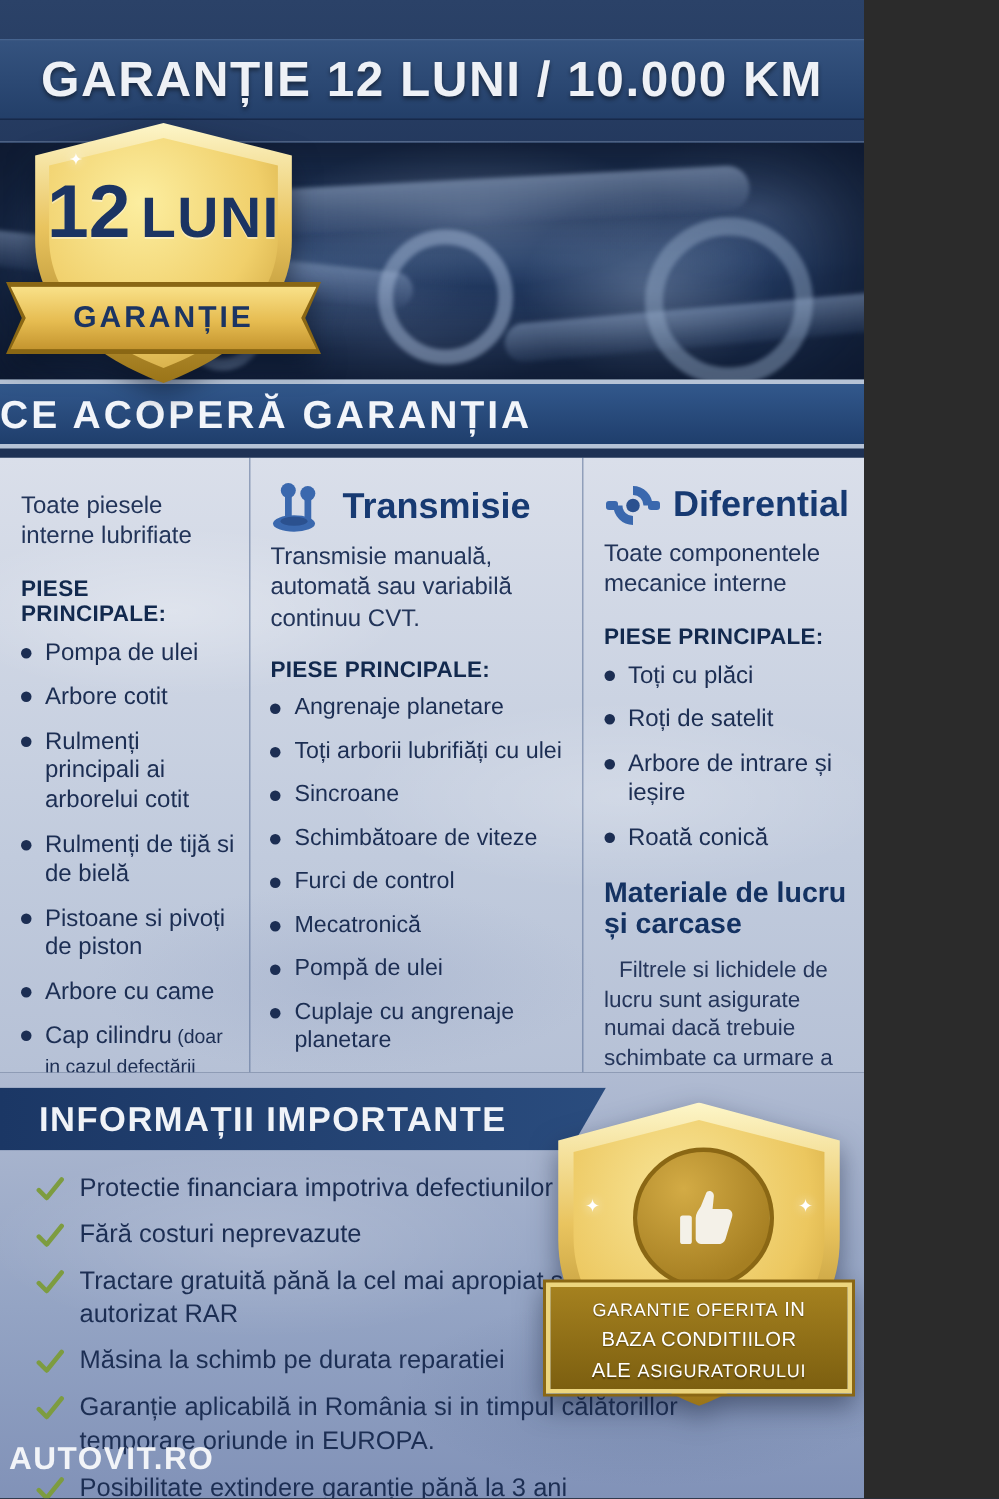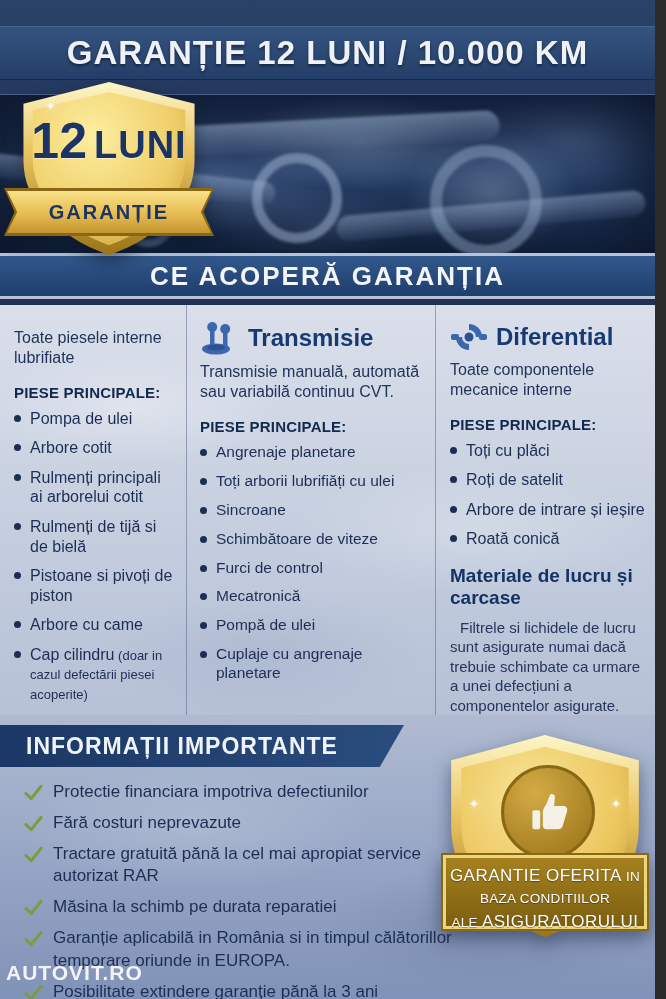--- a/index.html
+++ b/index.html
@@ -1,16 +1,16 @@
 <!DOCTYPE html>
 <html><head>
 <meta charset="utf-8">
 <style>
   html,body{margin:0;padding:0;background:#2b2b2b;}
-  .page{position:relative;width:655px;height:999px;overflow:hidden;
+  .page{position:relative;width:576px;height:999px;overflow:hidden;
         font-family:"Liberation Sans",sans-serif;background:#22365a;}
 
   
   .top{position:relative;height:305px;
        background:linear-gradient(180deg,#2b4268 0%,#22375c 40%,#1e3154 100%);}
   .header-bar{position:absolute;top:26px;left:0;right:0;height:52px;
        background:linear-gradient(180deg,#35537f,#233f69);
        border-top:1px solid #46648f;border-bottom:1px solid #16294a;
        display:flex;align-items:center;justify-content:center;}
   .header-bar h1{margin:0;color:#eef1f6;font-size:33px;font-weight:bold;
@@ -60,21 +60,21 @@
       clip-path:polygon(0 0,100% 0,95% 50%,100% 100%,0 100%,5% 50%);
       display:flex;align-items:center;justify-content:center;}
   .ribbon-inner span{color:#1b3463;font-size:20px;font-weight:bold;letter-spacing:2px;}
   .spark{position:absolute;color:#fff;text-shadow:0 0 7px rgba(255,255,255,.95);}
   .spark::before{content:"✦";}
 
   
   .ce-bar{position:absolute;top:253px;left:0;right:0;height:46px;box-sizing:border-box;
       background:linear-gradient(180deg,#32588c,#1f3e6c);
       border-top:3px solid #b6c3d6;border-bottom:3px solid #b6c3d6;
-      display:flex;align-items:center;justify-content:center;}
+      display:flex;align-items:center;justify-content:flex-start;}
   .ce-bar h2{margin:0;color:#f2f5fa;font-size:26px;font-weight:bold;letter-spacing:2px;}
 
   
   .main{display:flex;height:410px;box-sizing:border-box;
       background:
        radial-gradient(220px 80px at 20% 25%, rgba(255,255,255,.30), transparent 70%),
        radial-gradient(260px 90px at 72% 55%, rgba(255,255,255,.22), transparent 70%),
        radial-gradient(240px 90px at 40% 85%, rgba(140,155,190,.25), transparent 70%),
        linear-gradient(180deg,#dadfea,#c1cbdd 65%,#b6c1d6);}
   .col{box-sizing:border-box;padding:16px 10px 0 14px;}
@@ -120,21 +120,21 @@
   .tcircle{position:absolute;top:30px;left:50%;margin-left:-44px;width:88px;height:88px;
       border-radius:50%;border:3px solid #8a6714;
       background:radial-gradient(circle at 35% 28%,#d3ab45,#a67f22 75%);
       display:flex;align-items:center;justify-content:center;}
   .plate{position:absolute;top:120px;left:0;right:0;height:74px;box-sizing:border-box;
       background:linear-gradient(180deg,#a5811f,#7c5f10);
       border:3px solid #ecd57e;box-shadow:0 0 0 2px #8a6714;
       padding-top:5px;text-align:center;}
   .plate-line{color:#fff;font-size:13.5px;line-height:1.5;letter-spacing:.3px;
       text-shadow:0 1px 1px rgba(0,0,0,.4);}
-  .plate-line .b{font-size:17px;letter-spacing:.5px;}
+  .plate-line .b{font-size:12px;letter-spacing:.5px;}
 
   .brand{position:absolute;left:6px;bottom:14px;color:#f2f4f8;
       font-size:21px;font-weight:bold;letter-spacing:1px;}
 </style>
 </head>
 <body>
 
 <div class="page">
 
   <div class="top">

